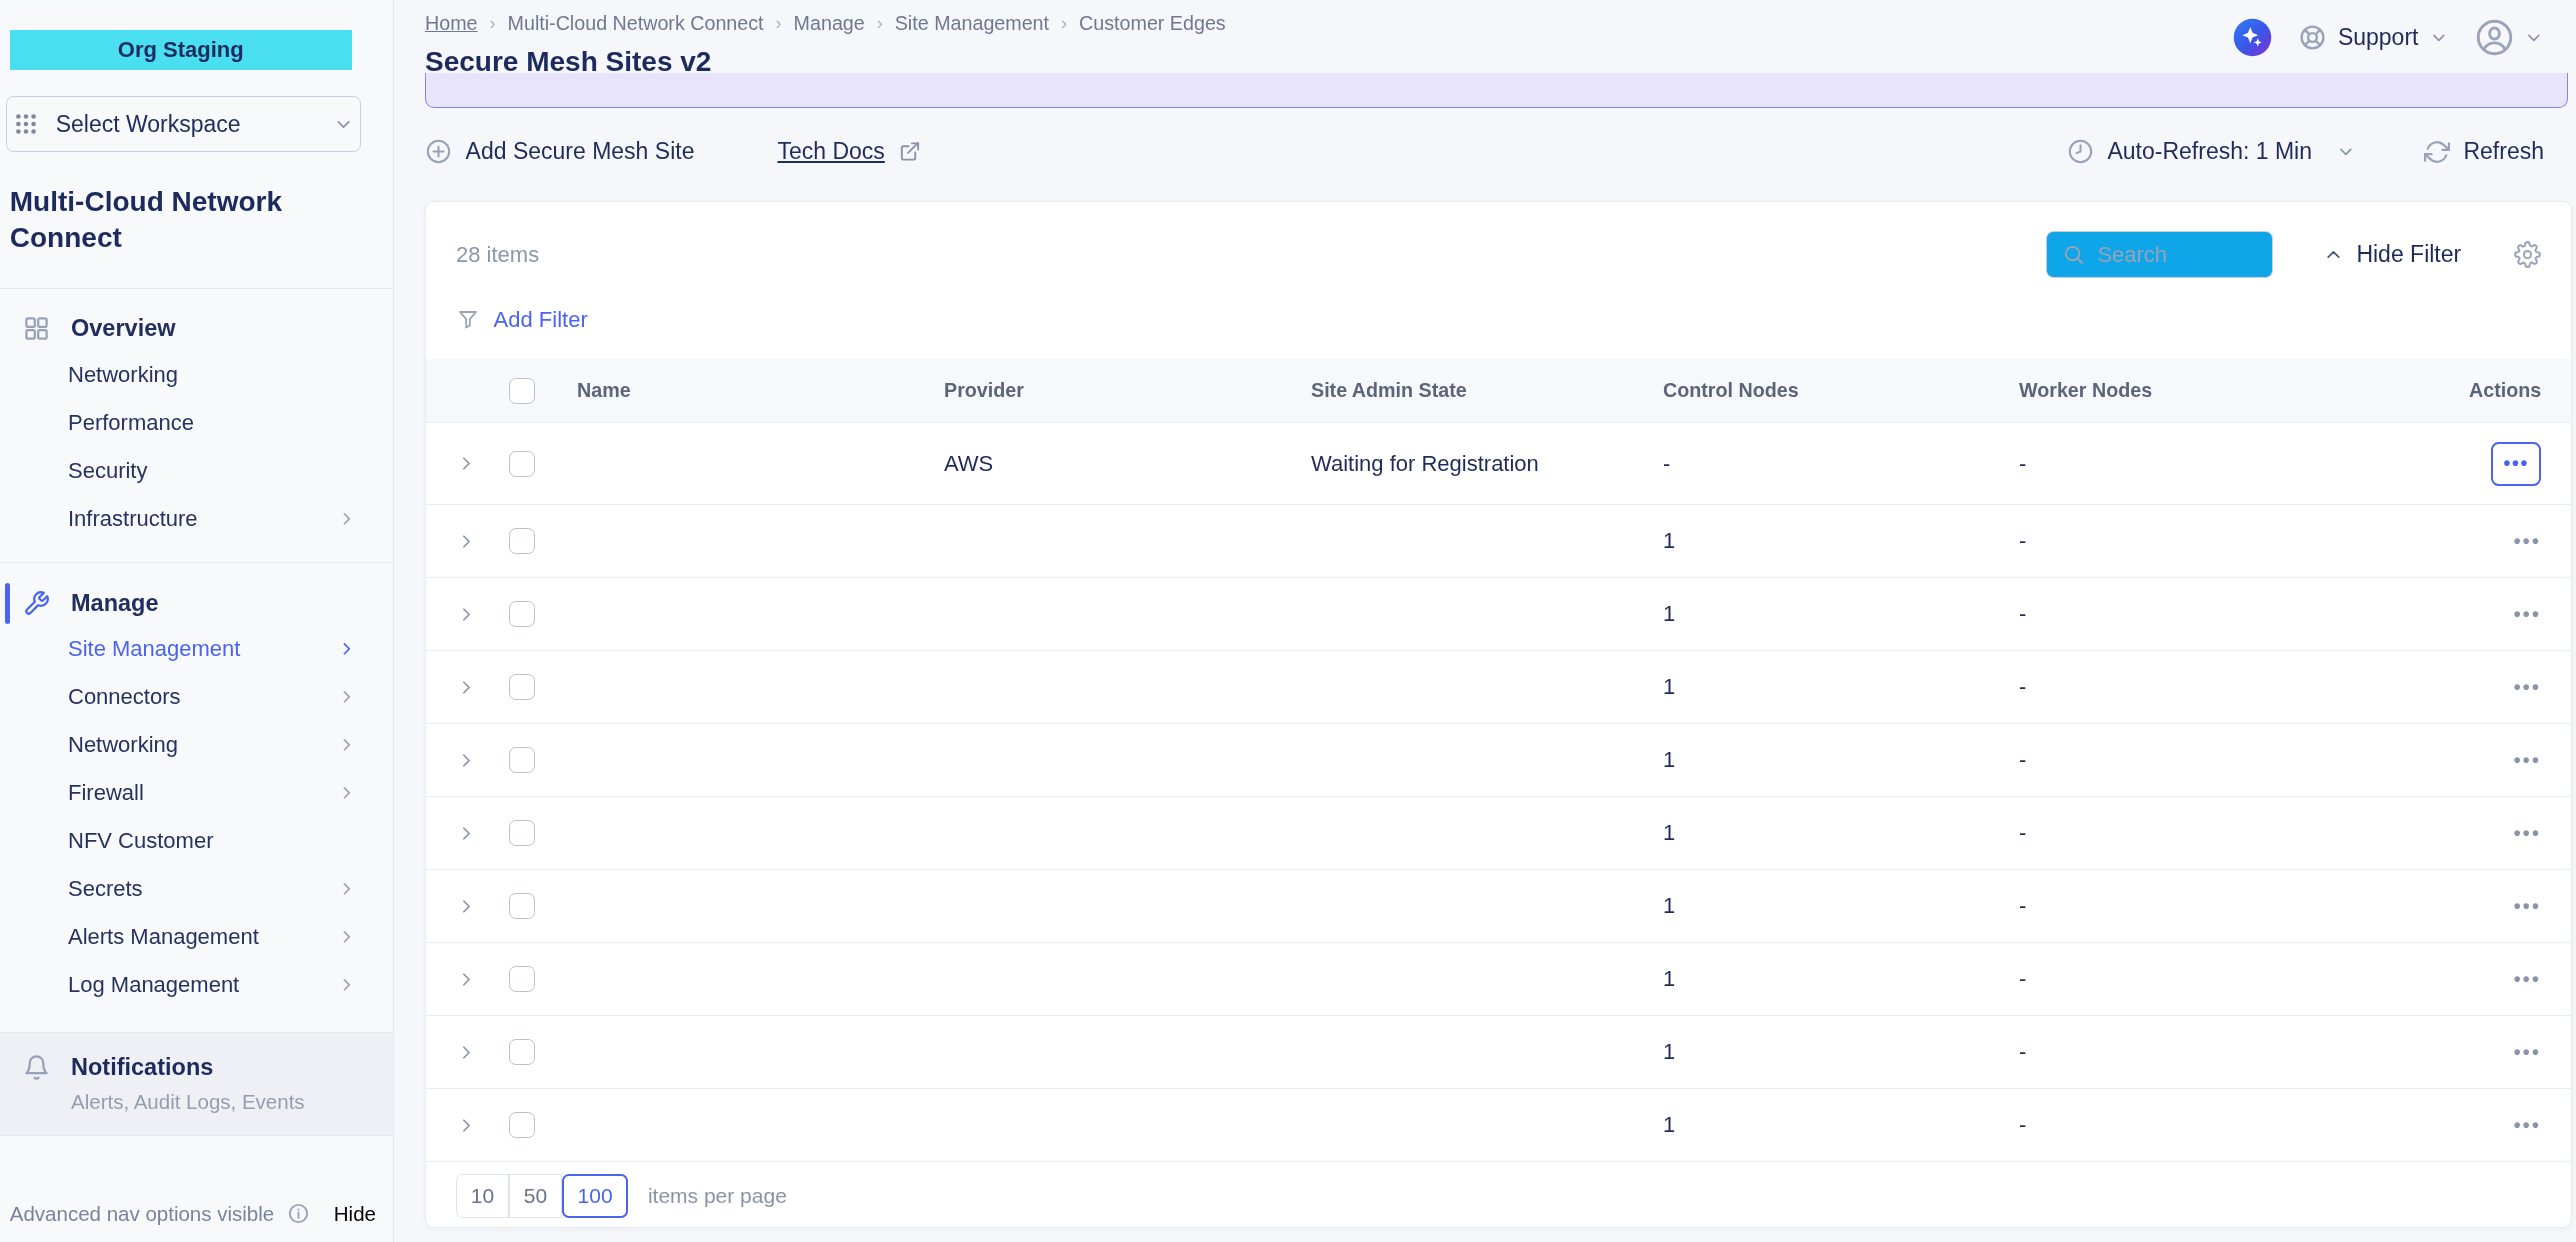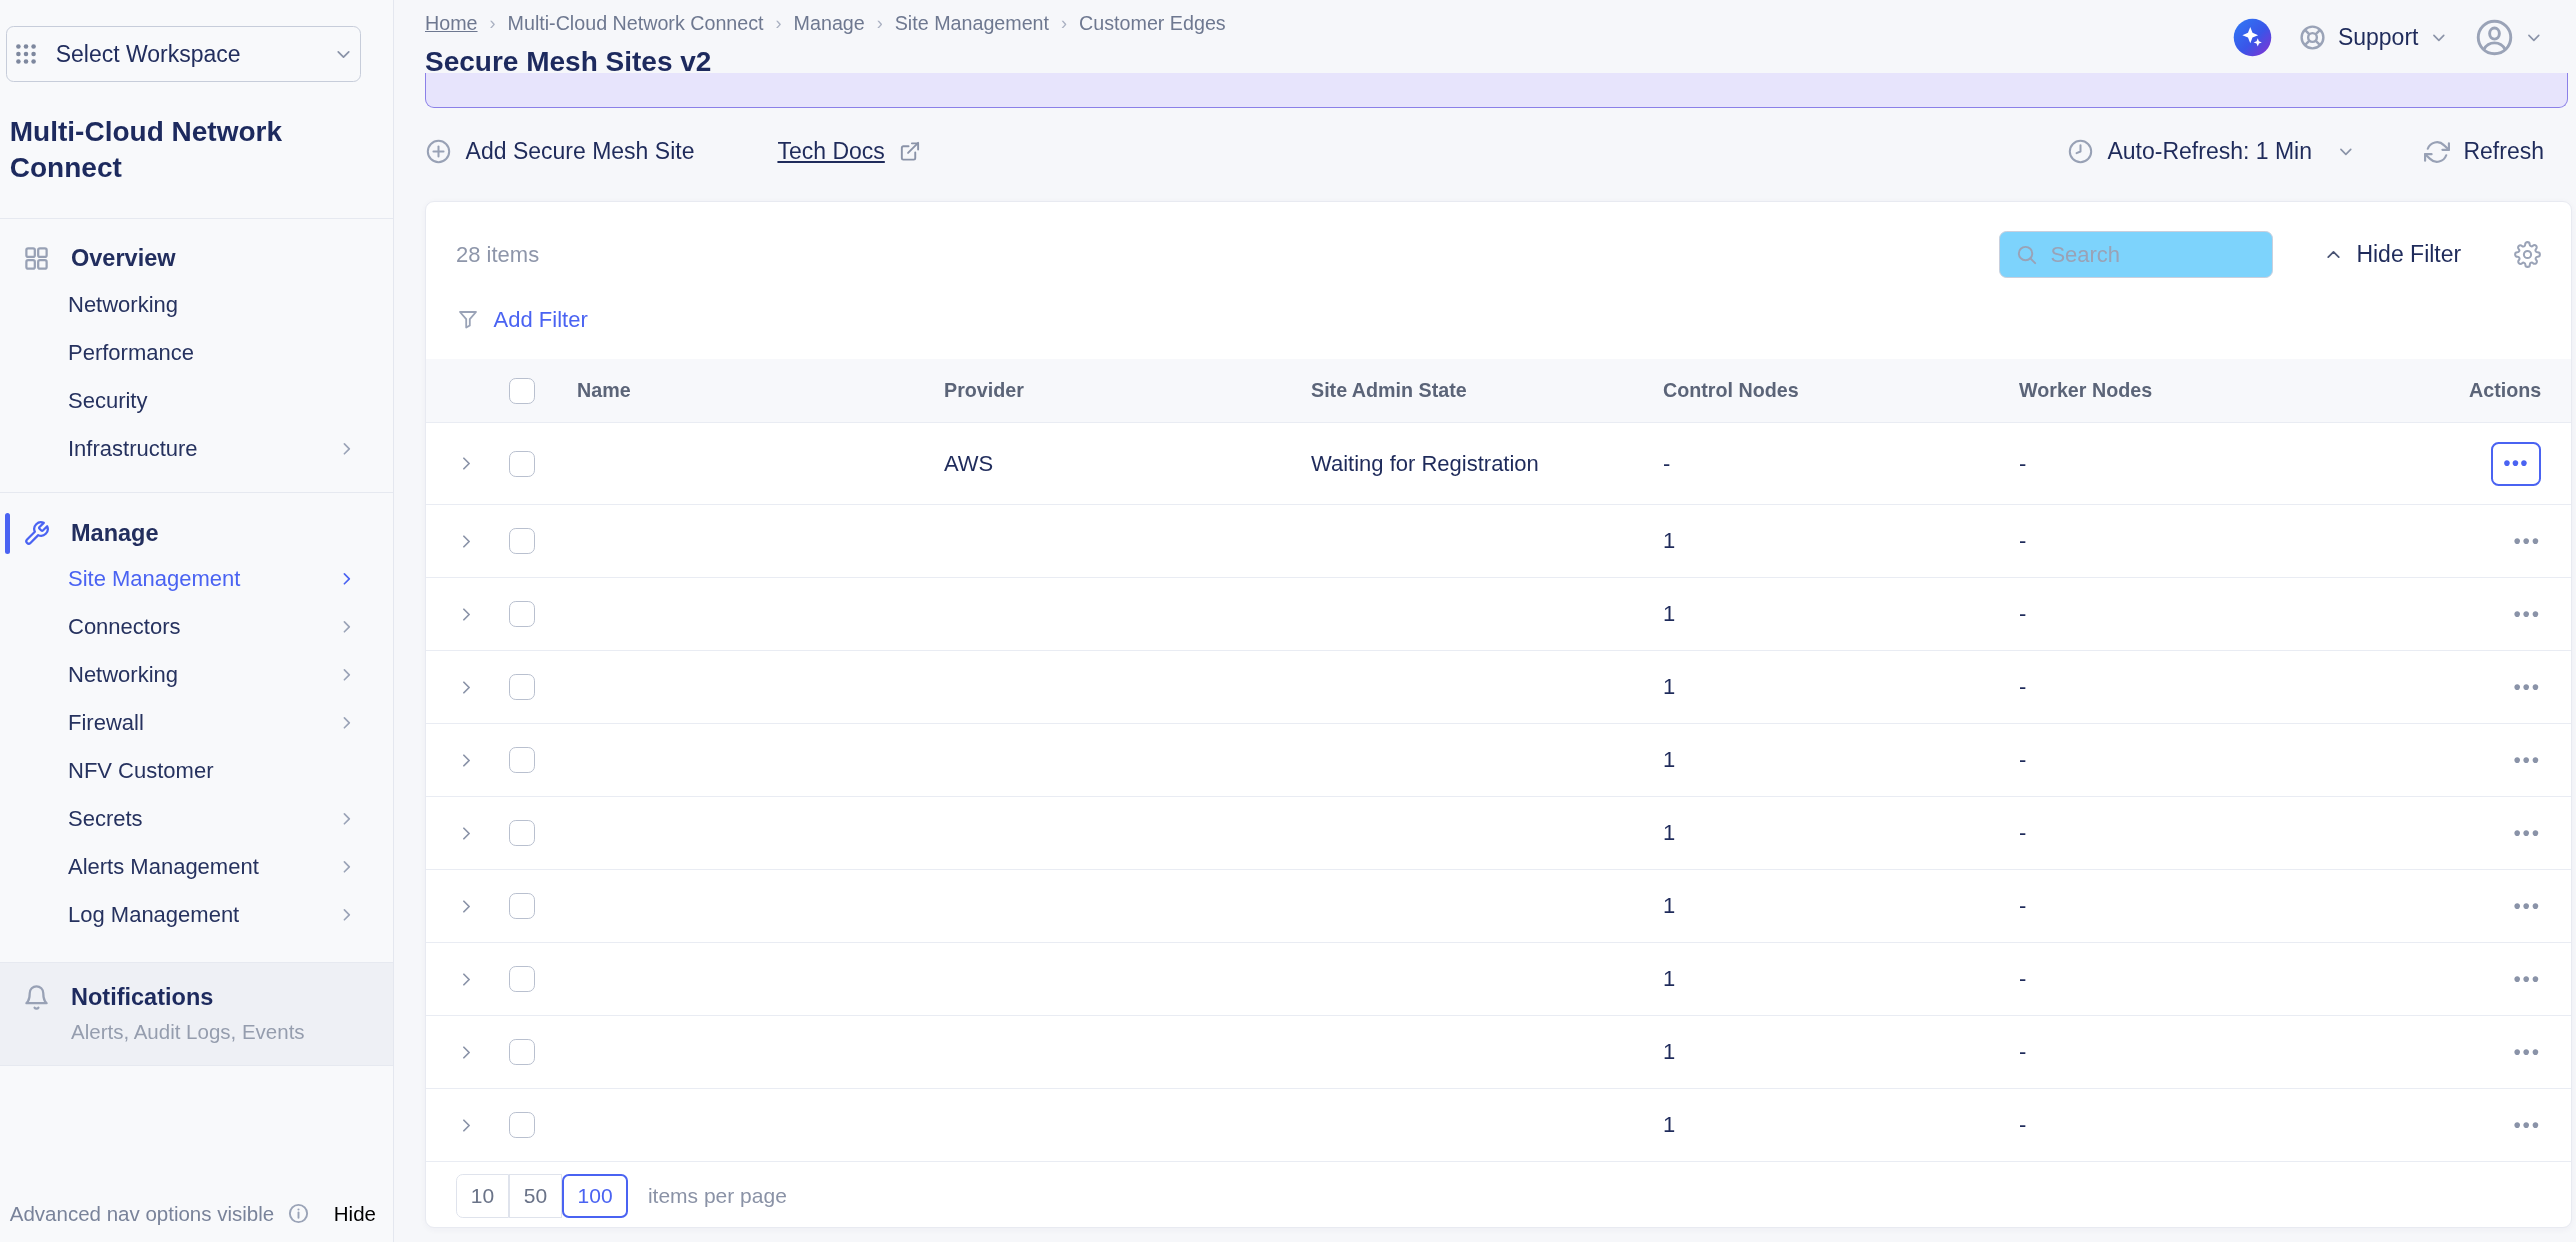--- a/index.html
+++ b/index.html
@@ -95,22 +95,22 @@
     background:#fff; border:0.8px solid #e8eaf1; border-radius:9px;
     box-shadow:0 1.5px 6px rgba(40,50,90,.04);
     overflow:hidden;
   }
   .card-head {
     display:flex; align-items:center; padding:29px 30px 0 30px;
   }
   .items-count { font-size:22px; color:#8e96aa; }
   .card-head .grow { flex:1; }
   .search-box {
-    width:274px; height:47px; border:1.5px solid #c9cfdd; border-radius:7.6px;
-    display:flex; align-items:center; gap:12px; padding:0 15px; background:#7dd3fc;
+    width:227px; height:47px; border:1.5px solid #c9cfdd; border-radius:7.6px;
+    display:flex; align-items:center; gap:12px; padding:0 15px; background:#0ea5e9;
   }
   .search-box input {
     border:none; outline:none; width:100%; font-size:22px;
     font-family:"Liberation Sans", sans-serif; color:#30395f; background:transparent;
   }
   .search-box input::placeholder { color:#9aa2b6; }
   .hide-filter { display:flex; align-items:center; gap:12px; margin-left:50px; font-size:23px; font-weight:500; color:#1f2b5b; cursor:pointer; }
   .gear-btn { margin-left:53px; cursor:pointer; }
   .add-filter {
     display:flex; align-items:center; gap:13.6px; margin:29px 0 0 30px;
@@ -166,20 +166,21 @@
     border:2.3px solid #4a63f2; color:#4a63f2; border-radius:6.8px; min-width:65px;
   }
   .per-page-label { margin-left:19.7px; font-size:21px; color:#8a92a6; }
 
   .icon-gray { color:#8a93a8; }
 </style>
 </head>
 <body>
 
 <div class="sidebar">
+  <div class="org-btn">Org Staging</div>
 
   <div class="workspace">
     <span>
       <svg width="26" height="26" viewBox="0 0 24 24" fill="#7e889e">
         <circle cx="5" cy="5" r="2.1"></circle>
           <circle cx="12" cy="5" r="2.1"></circle>
           <circle cx="19" cy="5" r="2.1"></circle>
         <circle cx="5" cy="12" r="2.1"></circle>
           <circle cx="12" cy="12" r="2.1"></circle>
           <circle cx="19" cy="12" r="2.1"></circle>

